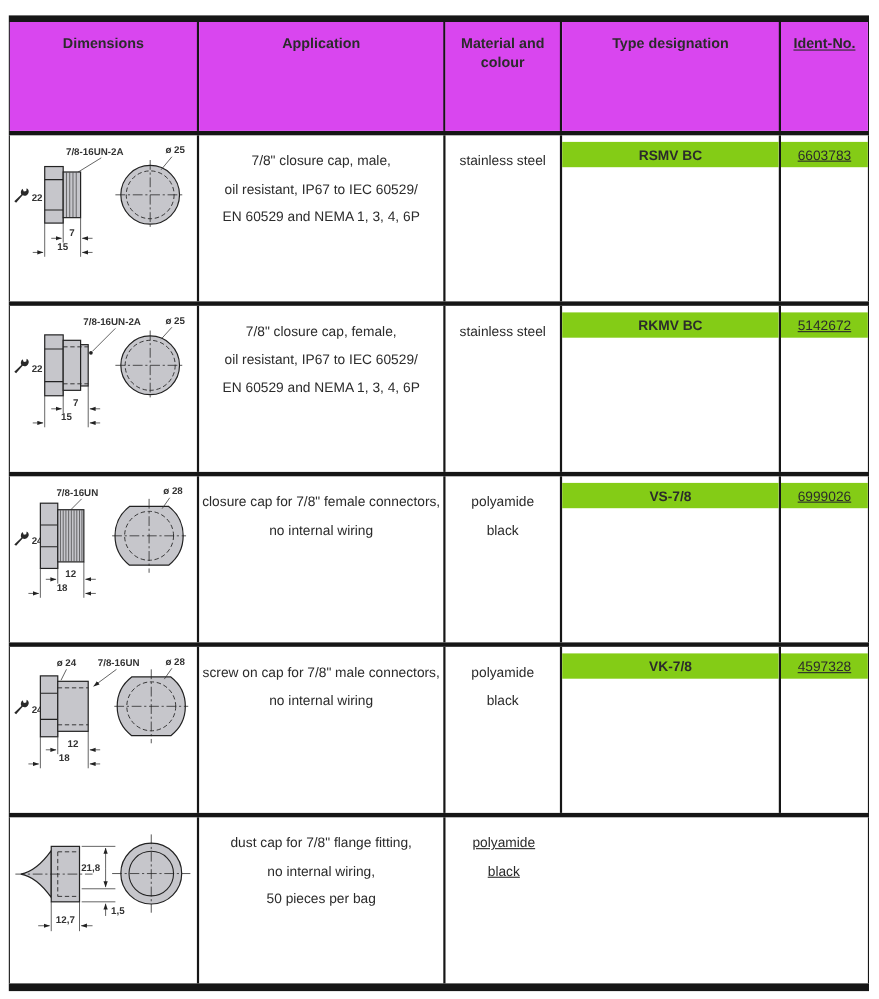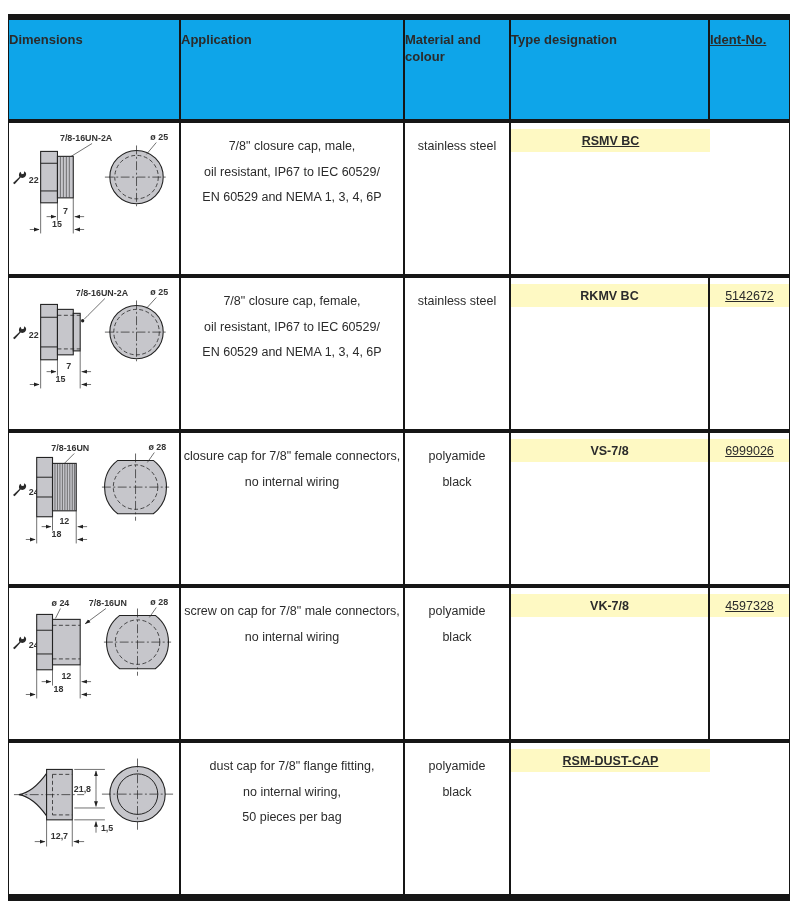--- a/index.html
+++ b/index.html
@@ -8,26 +8,26 @@
   .tbl{position:absolute;left:8px;top:14px;width:782px;}
   .bar{background:#161616;}
   .bar.top{height:6px;}
   .bar.bottom{height:7px;}
   .sep{height:4px;background:#161616;}
   .grid{display:grid;grid-template-columns:172px 224px 106px 199px 1fr;width:782px;box-sizing:border-box;
         border-left:1.5px solid #161616;border-right:1.5px solid #161616;}
   .c{border-right:2px solid #161616;box-sizing:border-box;overflow:hidden;}
   .c:last-child{border-right:none;text-decoration:underline;}
   .hdr{height:99px;}
-  .hdr .c{background:#0ea5e9;padding-top:11px;text-align:left;font-weight:bold;font-size:13px;
+  .hdr .c{background:#d946ef;padding-top:11px;text-align:center;font-weight:bold;font-size:13px;
           line-height:17px;white-space:pre-line;}
   .row{height:151px;}
   .dim-c{padding:4px 0 0 2px;font-weight:bold;}
   .app-c,.mat-c{padding-top:11px;text-align:center;font-size:12.5px;line-height:25.5px;white-space:pre-line;}
-  .band{height:23px;margin-top:6px;background:#fef9c3;display:flex;align-items:center;justify-content:center;
+  .band{height:23px;margin-top:6px;background:#84cc16;display:flex;align-items:center;justify-content:center;
         font-size:12.5px;}
   .type-c .band{font-weight:bold;}
   
   .dim-svg{display:block;}
   .fillg{fill:#C6C6CB;stroke:#222;stroke-width:1.1;}
   .ln{stroke:#222;stroke-width:1;fill:none;}
   .thin{stroke:#333;stroke-width:0.7;fill:none;}
   .thl{stroke:#333;stroke-width:0.6;fill:none;}
   .dash{stroke:#222;stroke-width:0.8;fill:none;stroke-dasharray:4 2.5;}
   .cl{stroke:#222;stroke-width:0.7;fill:none;stroke-dasharray:9 2.5 2 2.5;}
@@ -95,20 +95,23 @@
             <line class="thin" x1="147" y1="15" x2="137" y2="27"></line>
           </g>
         </svg>
       </div>
       <div class="c app-c">7/8" closure cap, male,
 oil resistant, IP67 to IEC 60529/
 EN 60529 and NEMA 1, 3, 4, 6P</div>
       <div class="c mat-c">stainless steel</div>
       <div class="c type-c">
         <div class="band">RSMV BC</div>
+      </div>
+      <div class="c id-c">
+        <div class="band">6603783</div>
       </div>
     </div>
 
     <div class="sep"></div>
 
     <div class="grid row">
       <div class="c dim-c">
         <svg class="dim-svg" width="170" height="118" viewBox="0 0 172 118">
           <g>
             <text class="dt" x="92" y="13" text-anchor="middle">7/8-16UN-2A</text>
@@ -292,20 +295,17 @@
             <line class="cl" x1="92" y1="47" x2="164" y2="47"></line>
             <line class="cl" x1="128" y1="11" x2="128" y2="83"></line>
           </g>
         </svg>
       </div>
       <div class="c app-c">dust cap for 7/8" flange fitting,
 no internal wiring,
 50 pieces per bag</div>
       <div class="c mat-c">polyamide
 black</div>
-      <div class="c type-c">
-        <div class="band">RSM-DUST-CAP</div>
-      </div>
     </div>
 
     <div class="bar bottom"></div>
   </div>
 </div>
 
 </body></html>

